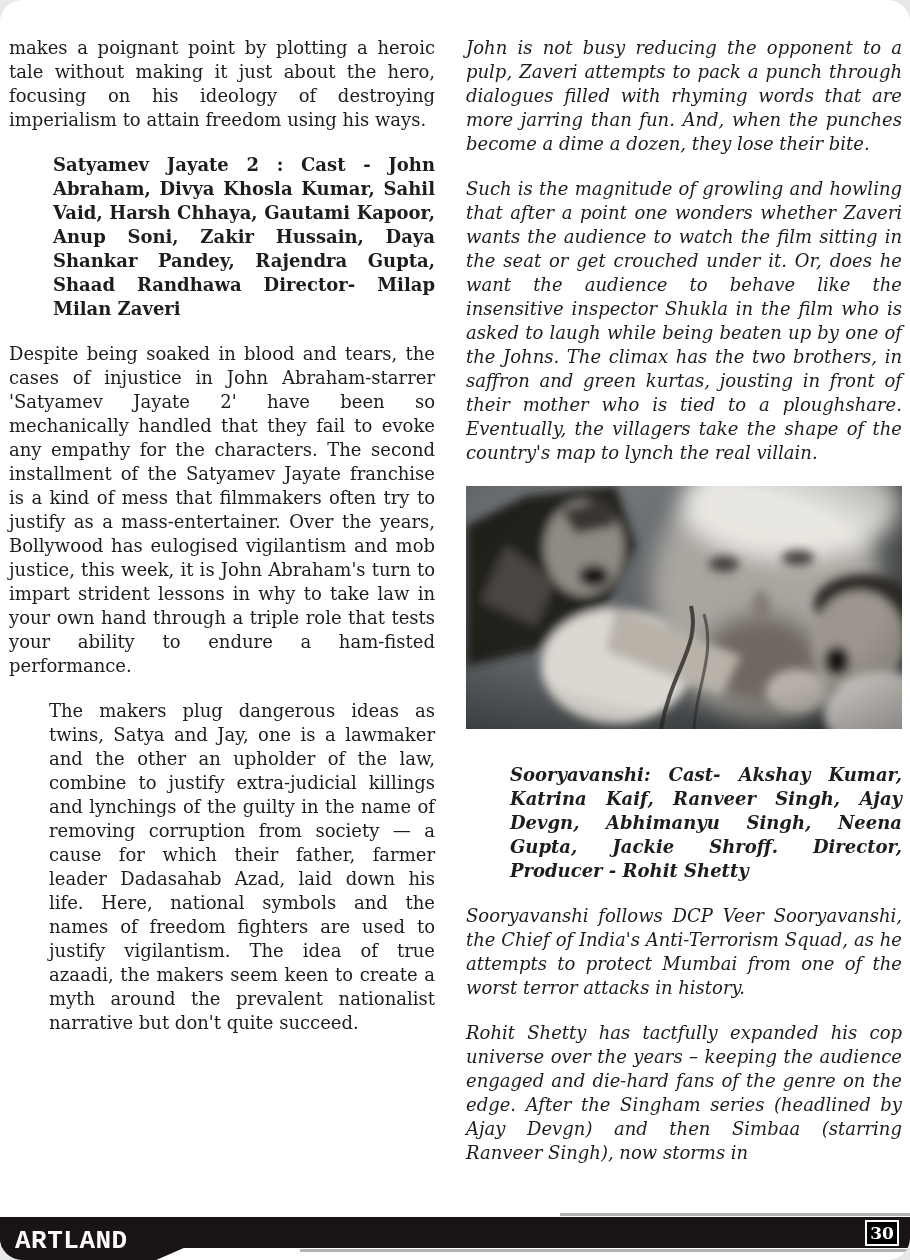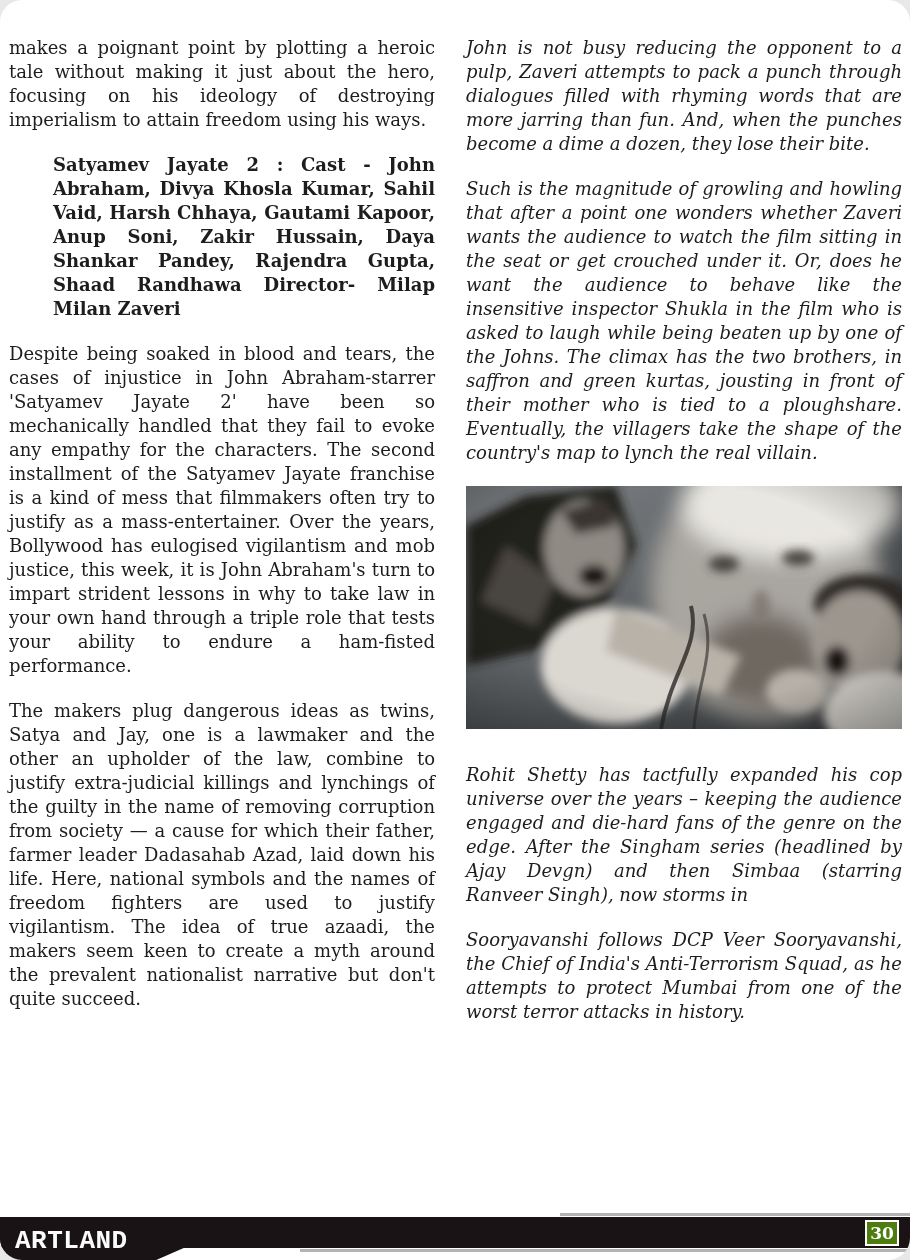--- a/index.html
+++ b/index.html
@@ -12,21 +12,21 @@
   }
   .columns {
     position:absolute; top:36px; left:9px; width:893px;
     display:flex; gap:31px;
   }
   .col { text-align:justify; font-size:18px; line-height:24px; }
   .col-left  { width:426px; }
   .col-right { width:436px;font-style:italic; }
   .col p { margin:0 0 21px 0; }
   p.cast { font-weight:bold;margin-left:44px; }
-  p.flush-bottom { margin-bottom:2px; }
+  p.flush-bottom { margin-bottom:2px;margin-left:40px; }
   p.flush-top { margin-top:0; }
 
   .photo {
     width:436px; height:243px; margin:4px 0 34px 0;
     background:#555; overflow:hidden;
   }
   .photo svg { display:block; }
 
   
   .footer-line-top {
@@ -46,21 +46,21 @@
     position:absolute; left:300px; top:1249px; width:610px; height:3px;
     background:#b3b3b3;
   }
   .brand {
     position:absolute; left:15px; top:1226px;
     color:#fbfbfb; font-size:26px; font-weight:bold;
     letter-spacing:0.5px; font-family:Liberation Mono, monospace;
   }
   .page-number-box {
     position:absolute; left:865px; top:1220px; width:30px; height:22px;
-    border:2px solid #ffffff; background:#4d7c0f;
+    border:2px solid #ffffff; background:#000000;
     color:#ffffff; font-size:17px; font-weight:bold;
     display:flex; align-items:center; justify-content:center;
     font-family:"DejaVu Serif", serif;
   }
 </style>
 </head>
 <body>
 
 <div class="page">
 
@@ -125,22 +125,23 @@
             <ellipse cx="398" cy="118" rx="50" ry="30" fill="#2e2a27"></ellipse>
             <ellipse cx="393" cy="155" rx="46" ry="50" fill="#9c968e"></ellipse>
             <ellipse cx="371" cy="175" rx="13" ry="15" fill="#1d1713"></ellipse>
             <ellipse cx="420" cy="228" rx="62" ry="42" fill="#d2cfc9"></ellipse>
             <ellipse cx="330" cy="205" rx="30" ry="22" fill="#b6b0a8"></ellipse>
           </g>
           <rect width="436" height="243" fill="url(#vig)"></rect>
         </svg>
       </div>
 
+      <p class="cast">Sooryavanshi: Cast- Akshay Kumar, Katrina Kaif, Ranveer Singh, Ajay Devgn, Abhimanyu Singh, Neena Gupta, Jackie Shroff. Director, Producer - Rohit Shetty</p>
+      <p>Sooryavanshi follows DCP Veer Sooryavanshi, the Chief of India's Anti-Terrorism Squad, as he attempts to protect Mumbai from one of the worst terror attacks in history.</p>
       <p>Rohit Shetty has tactfully expanded his cop universe over the years – keeping the audience engaged and die-hard fans of the genre on the edge. After the Singham series (headlined by Ajay Devgn) and then Simbaa (starring Ranveer Singh), now storms in</p>
-      <p>Sooryavanshi follows DCP Veer Sooryavanshi, the Chief of India's Anti-Terrorism Squad, as he attempts to protect Mumbai from one of the worst terror attacks in history.</p>
     </div>
 
   </div>
 
   <div class="footer-line-top"></div>
   <div class="footer-bar"></div>
   <div class="footer-tab"></div>
   <div class="footer-line-bottom"></div>
   <div class="brand">ARTLAND</div>
   <div class="page-number-box">

